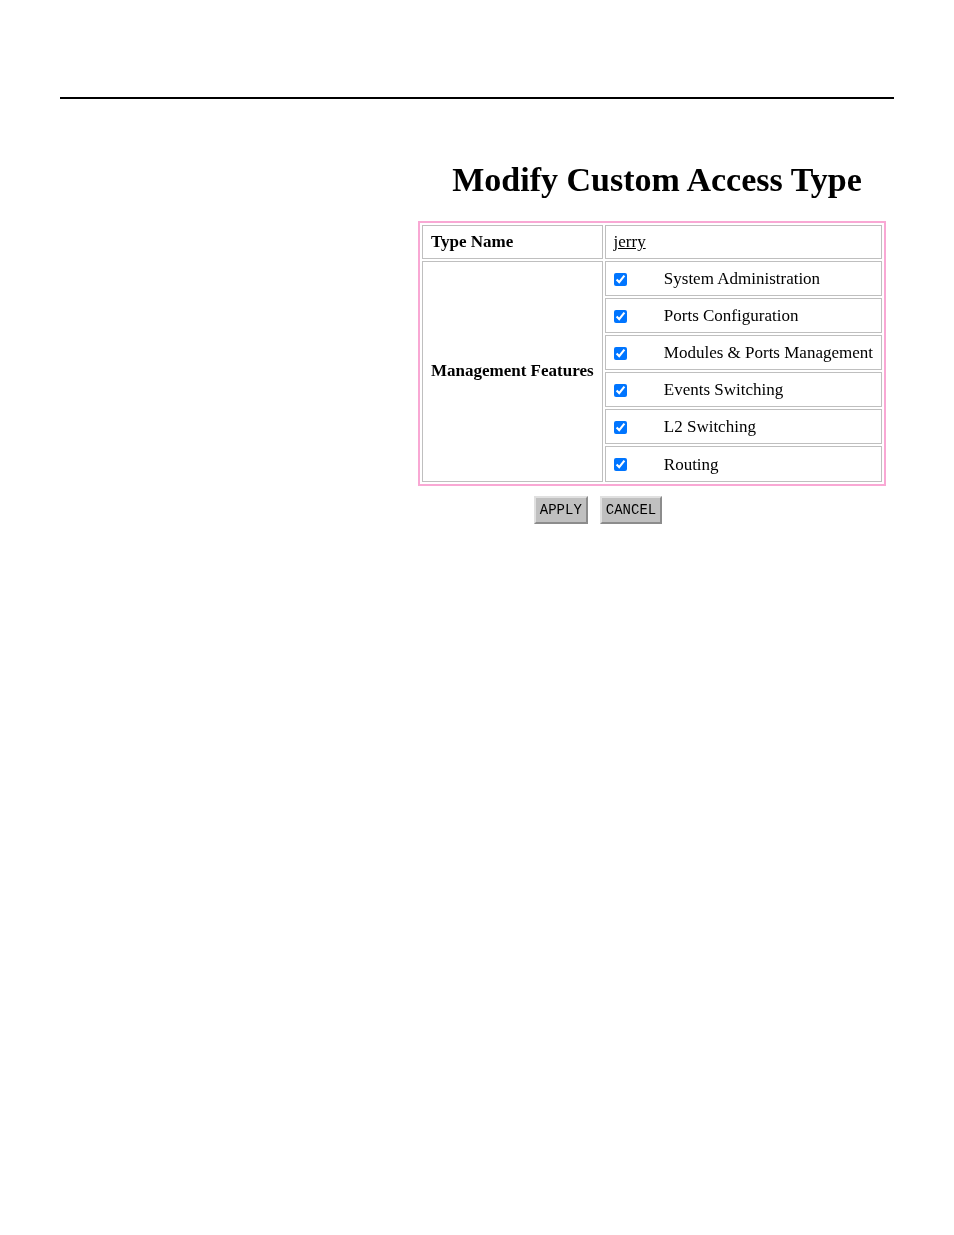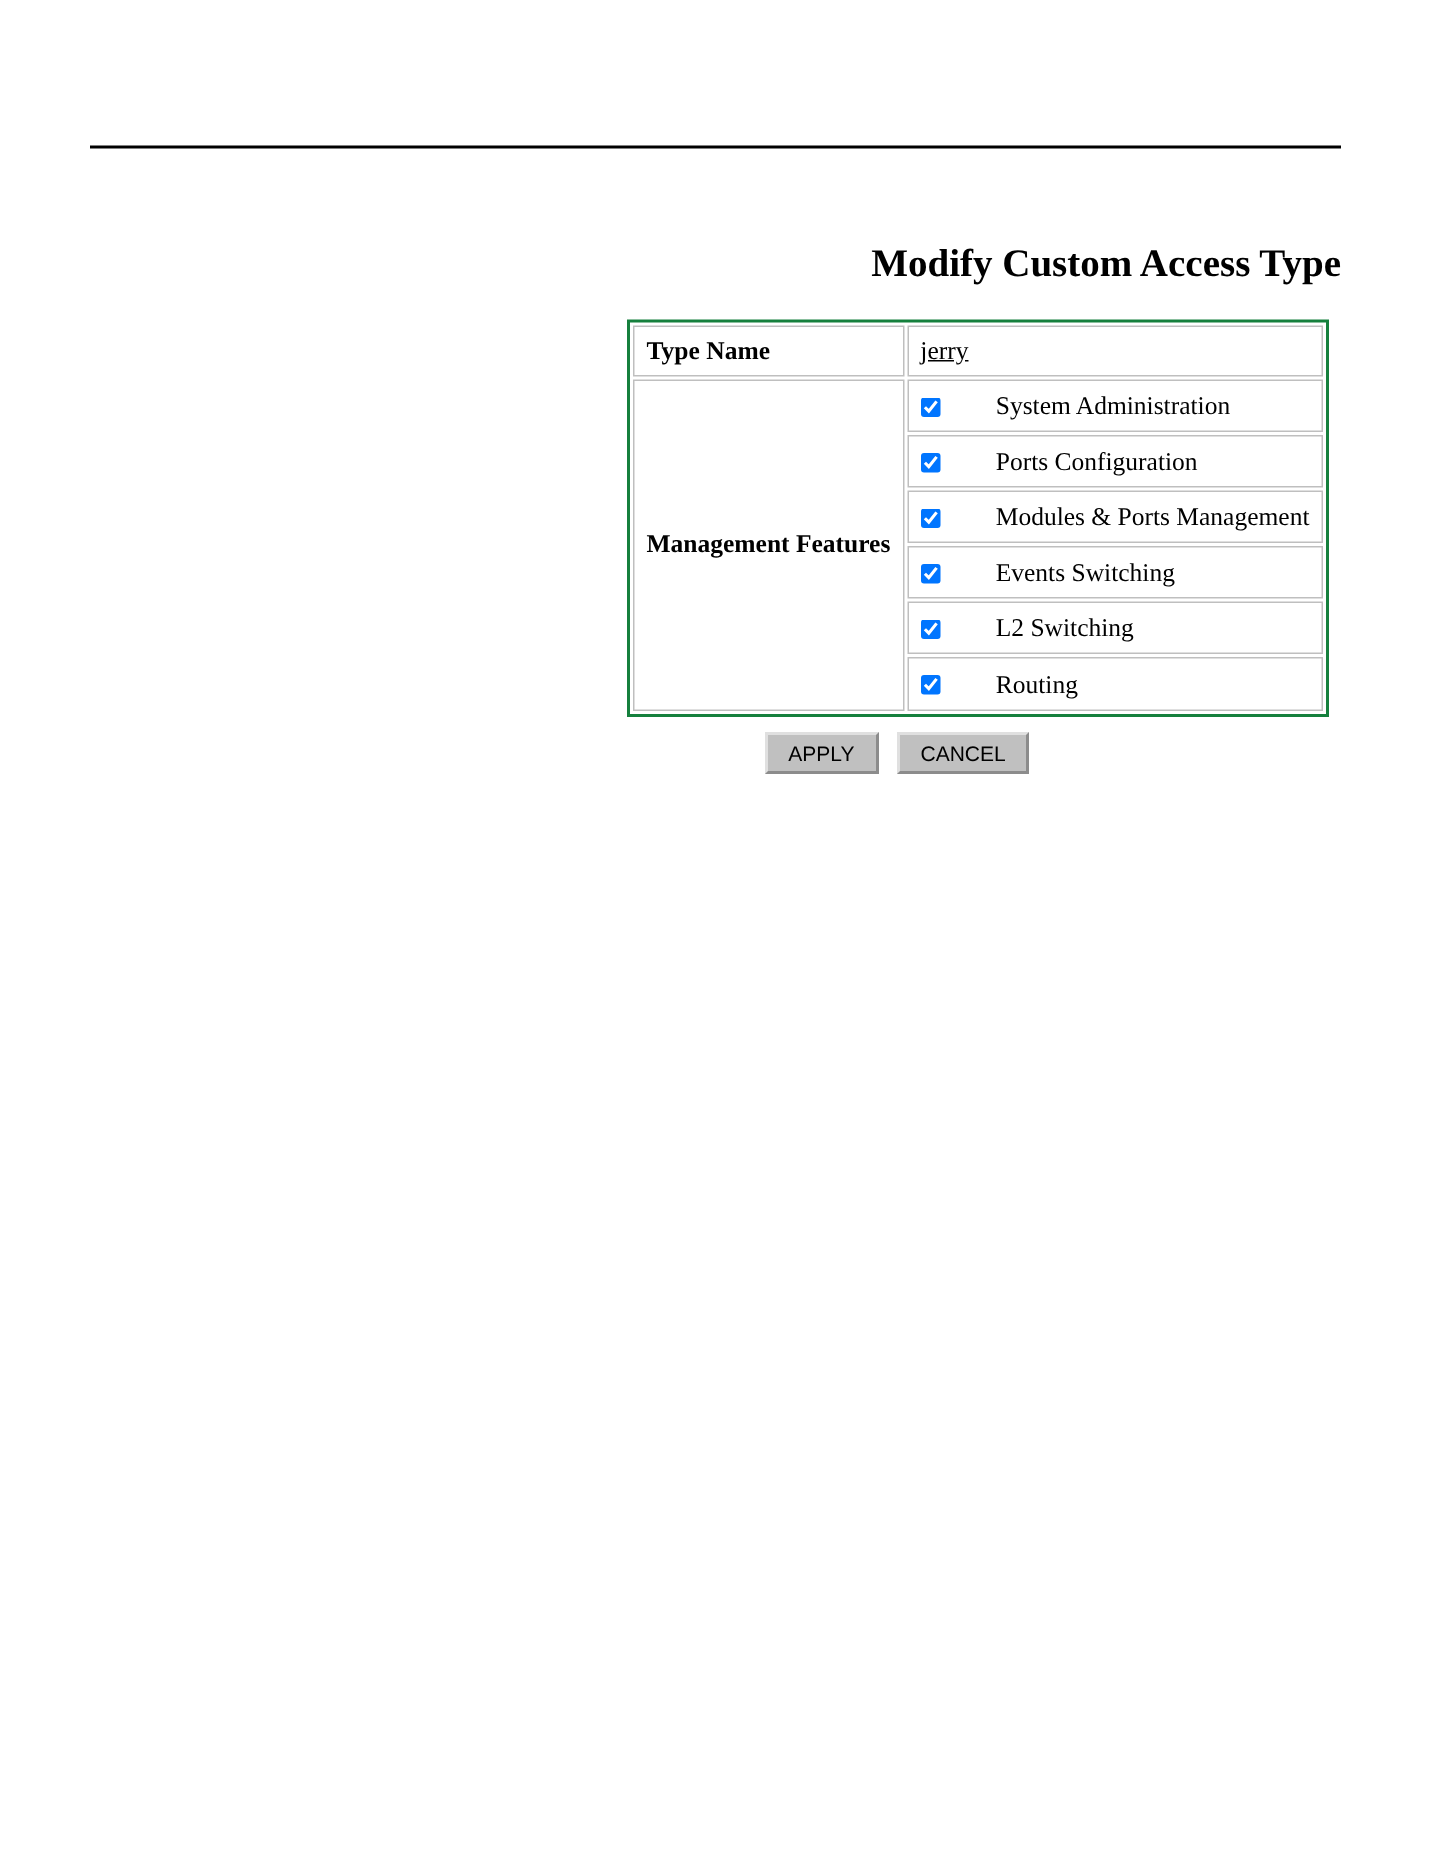--- a/index.html
+++ b/index.html
@@ -15,33 +15,33 @@
     position: relative;
     box-sizing: border-box;
     padding: 0 60px;
   }
   .top-rule {
     border: none;
     border-top: 2px solid #000;
     margin: 97px 0 0 0;
   }
   .title {
-    font-size: 26px;
+    font-size: 34px;
     font-weight: bold;
-    text-align: right;
+    text-align: center;
     margin: 62px 0 22px 360px;
   }
   .form-wrap {
     margin-left: 358px;
     width: 360px;
   }
   table.outer {
     border-collapse: separate;
     border-spacing: 2px;
-    border: 2px solid #15803d;
+    border: 2px solid #f9a8d4;
     background: #fff;
   }
   table.outer td, table.outer th {
     border: 1px solid #bfbfbf;
     padding: 6px 8px;
     font-size: 17px;
     vertical-align: middle;
     text-align: left;
   }
   .row-label {
@@ -63,25 +63,25 @@
   }
   .feat-cell span {
     vertical-align: middle;
     margin-left: 27px;
   }
   .btn-row {
     text-align: center;
     margin-top: 10px;
   }
   .btn {
-    font-family: Liberation Sans, sans-serif;
+    font-family: Liberation Mono, monospace;
     font-size: 14px;
     background: #c0c0c0;
     border: 2px outset #e0e0e0;
-    padding: 4px 14px;
+    padding: 4px 4px;
     margin: 0 4px;
     cursor: pointer;
     color: #000;
   }
 </style>
 </head>
 <body>
 
 <div class="page">
   <hr class="top-rule">

